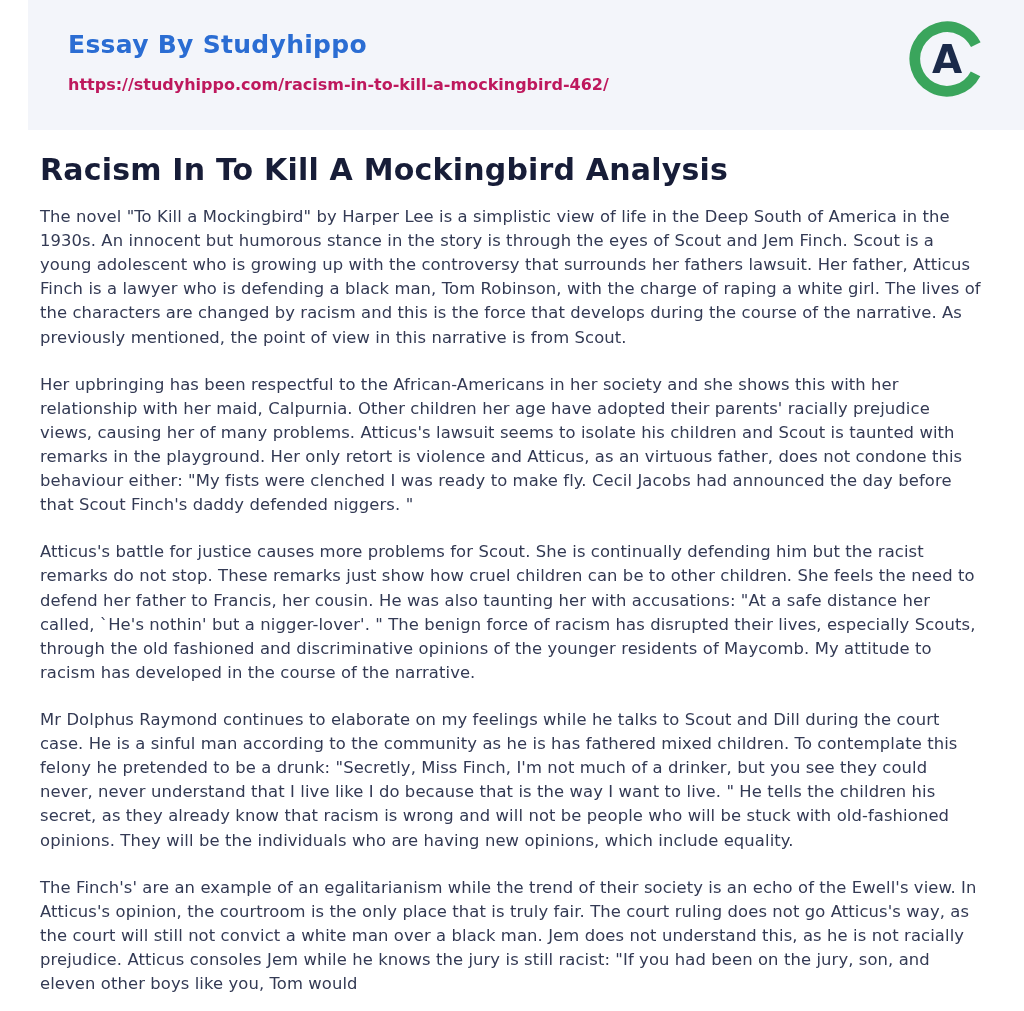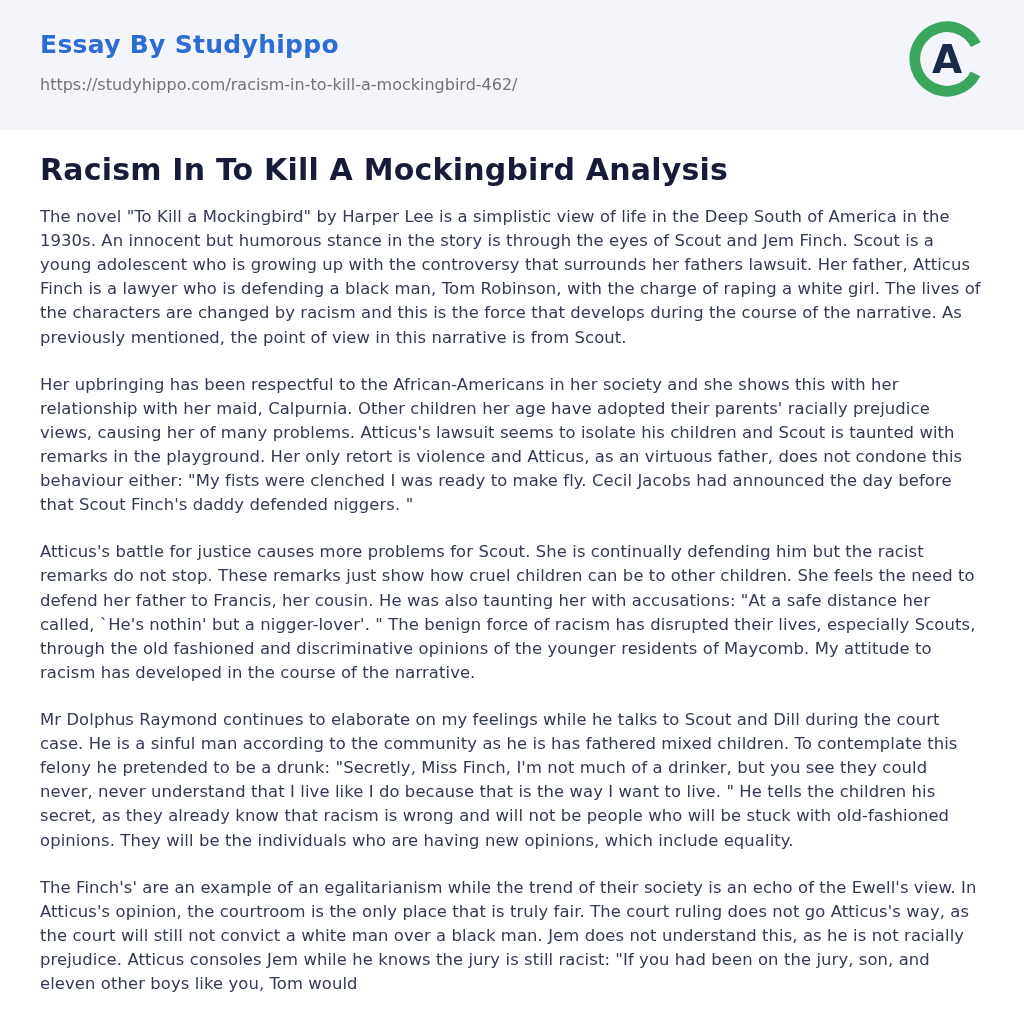--- a/index.html
+++ b/index.html
@@ -15,35 +15,37 @@
     margin: 0 auto;
     background: #ffffff;
   }
 
   
   .header {
     background: #f3f5fa;
     padding: 30px 56px 26px 40px;
     position: relative;
     height: 130px;
+    margin-left: 28px;
   }
 
   .header-title {
     color: #2b6dd3;
     font-size: 25px;
     font-weight: 700;
     letter-spacing: 0.3px;
     margin-bottom: 16px;
   }
 
   .header-url {
-    color: #737373;
+    color: #be185d;
     font-size: 16px;
     text-decoration: none;
     display: inline-block;
+    font-weight: bold;
   }
 
   .logo {
     position: absolute;
     top: 20px;
     right: 38px;
     width: 78px;
     height: 78px;
   }
 

